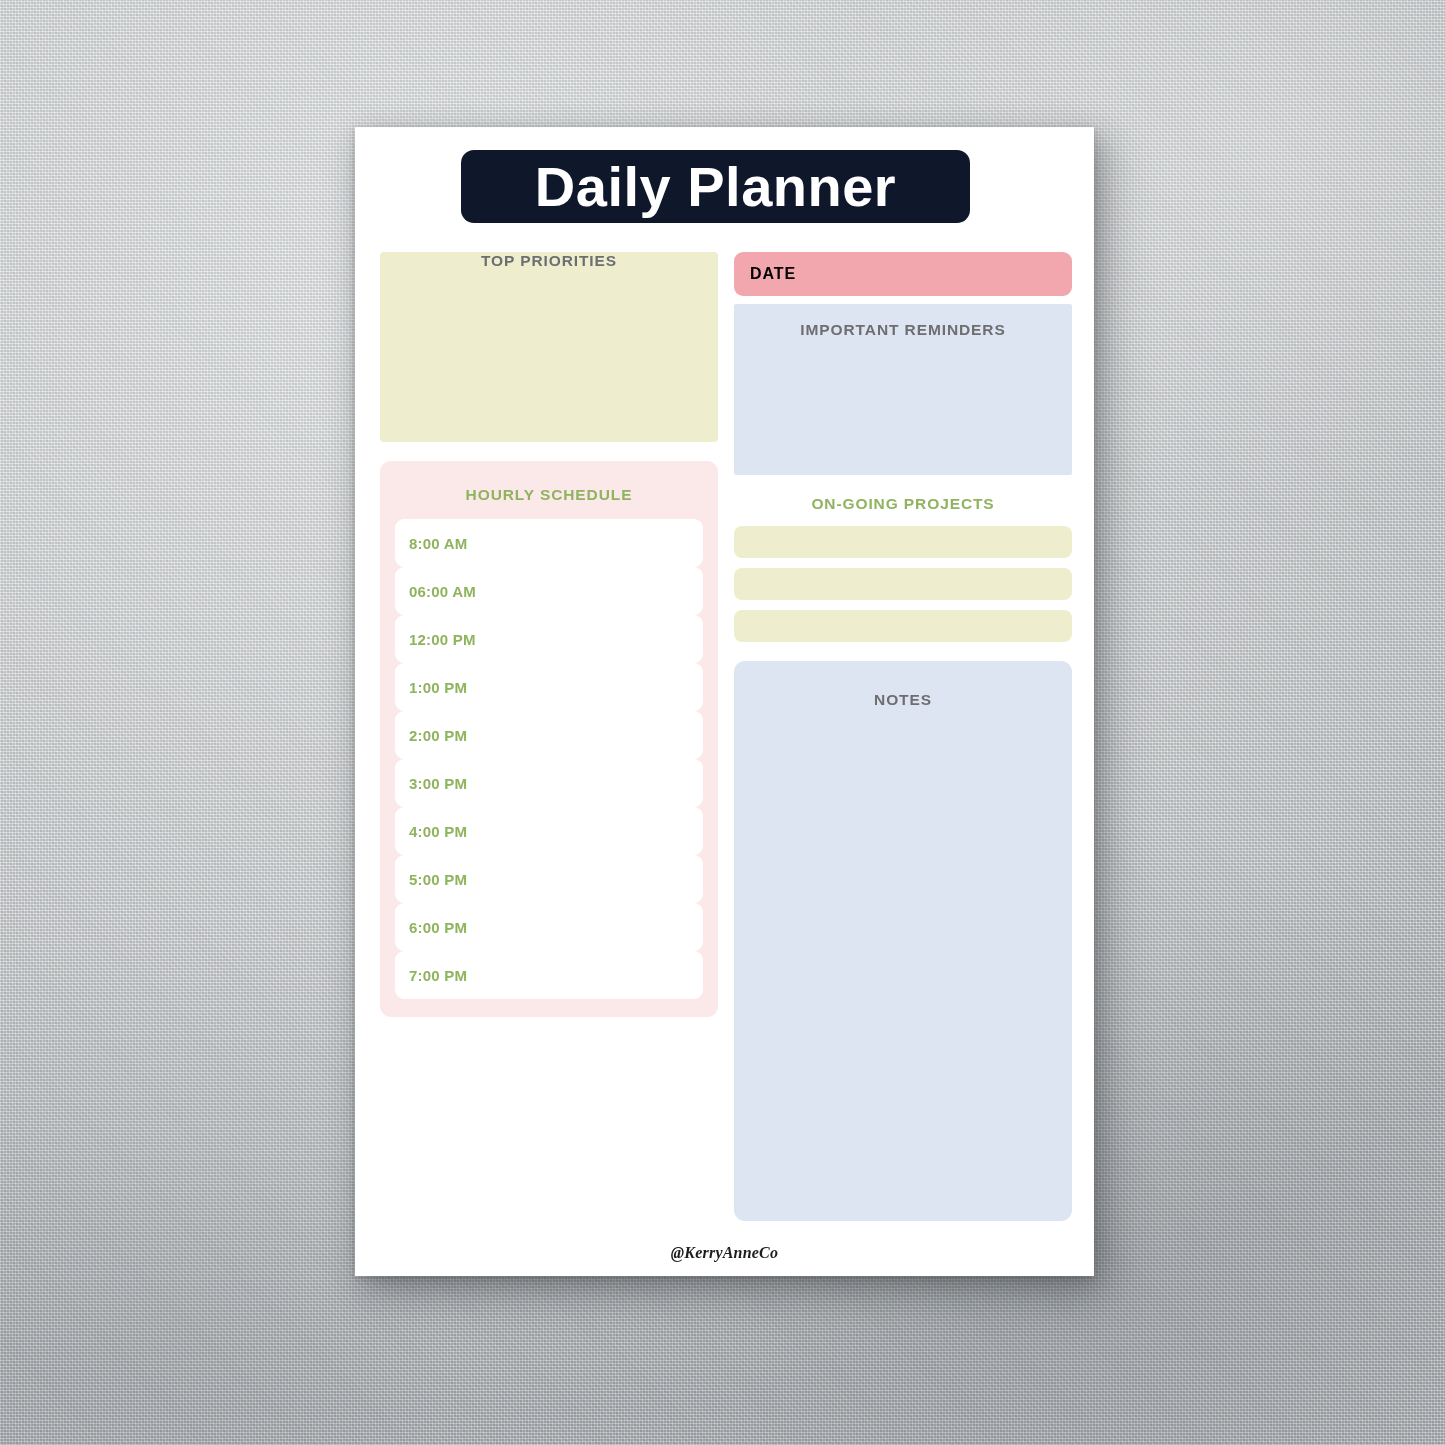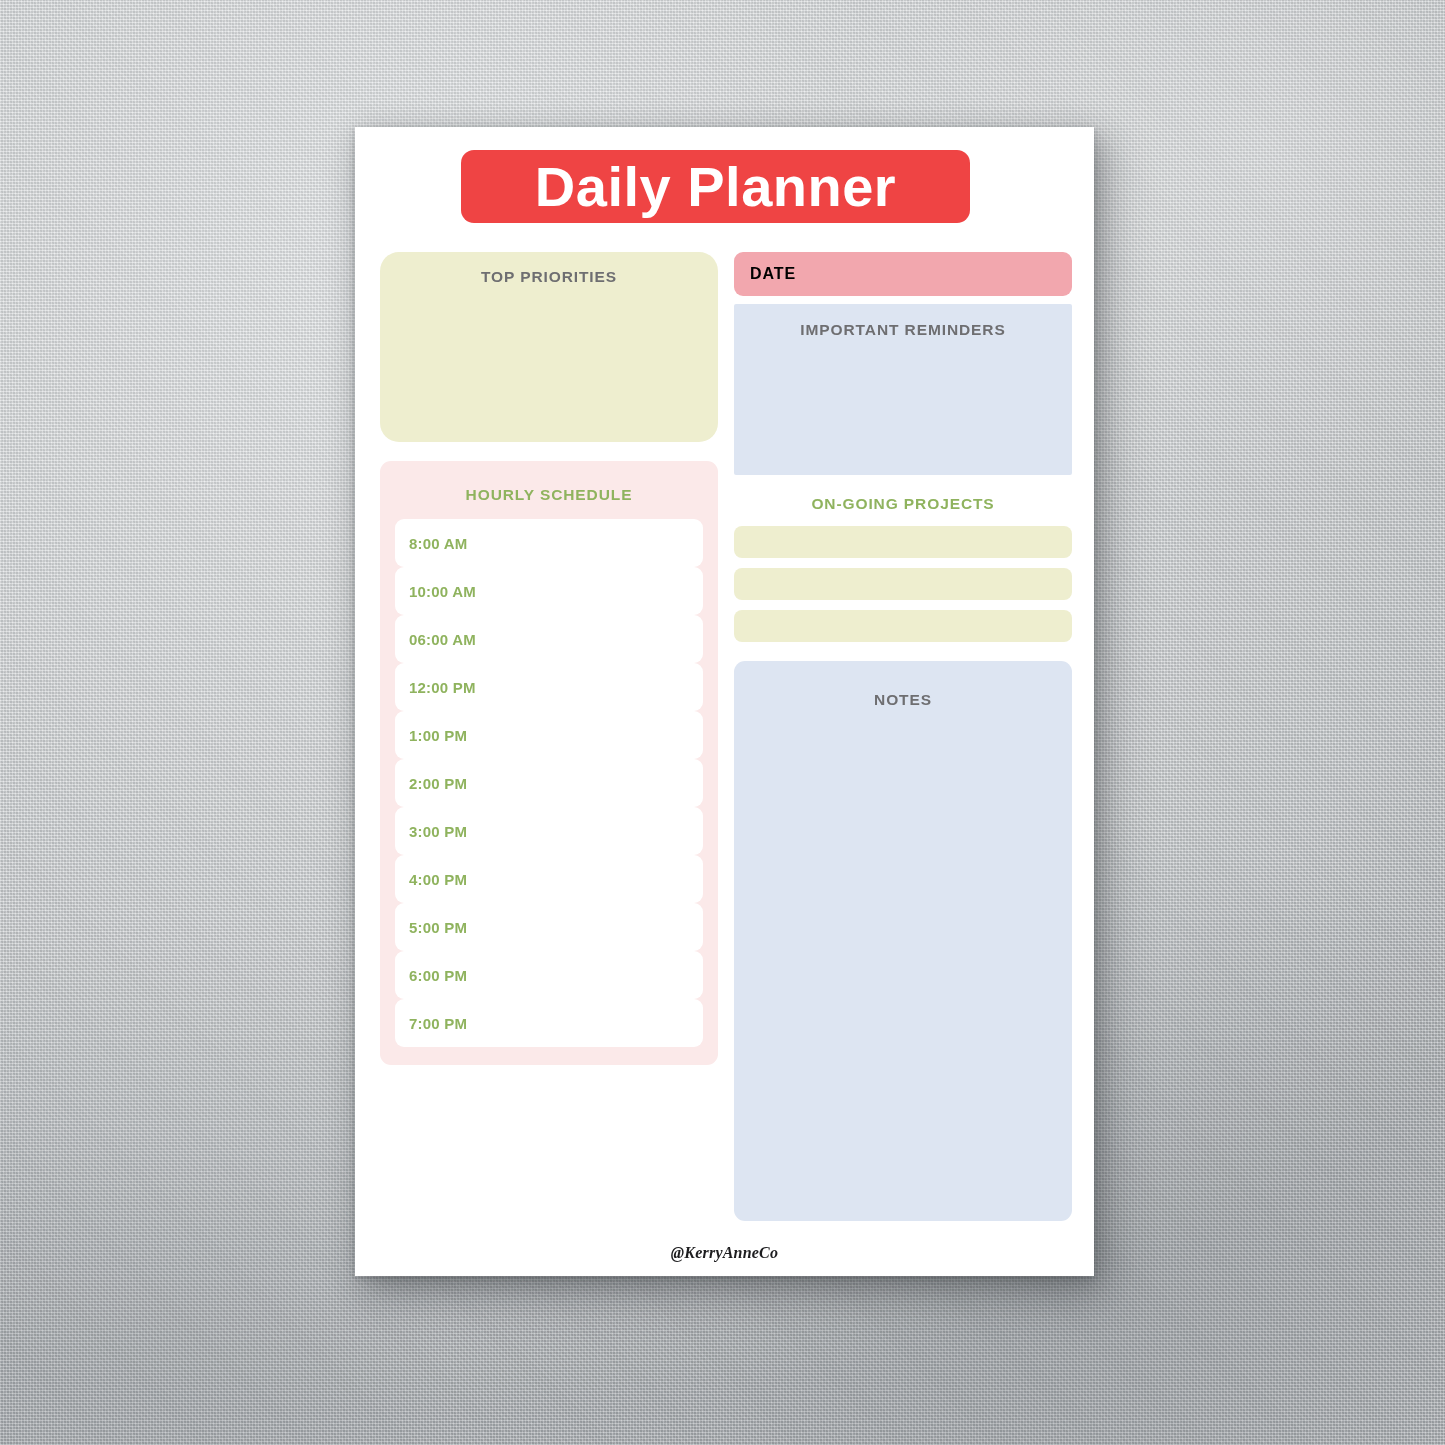--- a/index.html
+++ b/index.html
@@ -50,21 +50,21 @@
       14px 20px 44px rgba(50,54,58,0.22);
   }
 
   
   .title-bar {
     position: absolute;
     left: 106px;
     top: 23px;
     width: 509px;
     height: 73px;
-    background: #ef4444;
+    background: #0f172a;
     border-radius: 13px;
     display: flex;
     align-items: center;
     justify-content: center;
   }
   .title-text {
     color: #ffffff;
     font-size: 56px;
     font-weight: bold;
     letter-spacing: 0.5px;
@@ -94,23 +94,22 @@
     text-align: center;
   }
   .head-grey  { color: #6e6e71; }
   .head-green { color: #8fb35e; }
 
   
   .priorities-box {
     width: 100%;
     height: 190px;
     background: #eeeecf;
-    border-radius: 19px;
-    box-sizing: border-box;
-    padding-top: 16px;
+    border-radius: 4px;
+    box-sizing: border-box;
   }
 
   
   .schedule-box {
     width: 100%;
     margin-top: 19px;
     background: #fbe9e9;
     border-radius: 11px;
     box-sizing: border-box;
     padding: 25px 15px 18px 15px;
@@ -222,23 +221,20 @@
 
     <div class="priorities-box">
       <div class="sec-head head-grey">TOP PRIORITIES</div>
     </div>
 
     <div class="schedule-box">
       <div class="sec-head head-green">HOURLY SCHEDULE</div>
       <div class="slot-list">
         <div class="slot">
             <span class="slot-label">8:00 AM</span>
-          </div>
-        <div class="slot">
-            <span class="slot-label">10:00 AM</span>
           </div>
         <div class="slot">
             <span class="slot-label">06:00 AM</span>
           </div>
         <div class="slot">
             <span class="slot-label">12:00 PM</span>
           </div>
         <div class="slot">
             <span class="slot-label">1:00 PM</span>
           </div>

